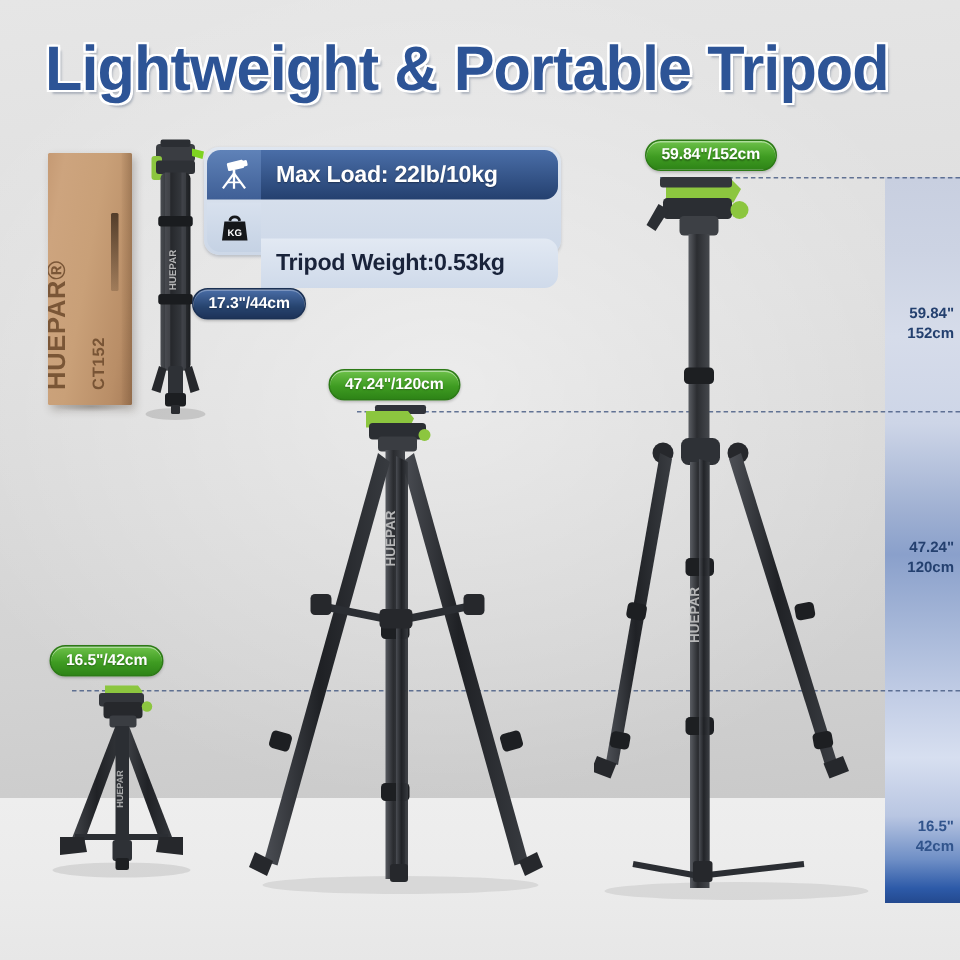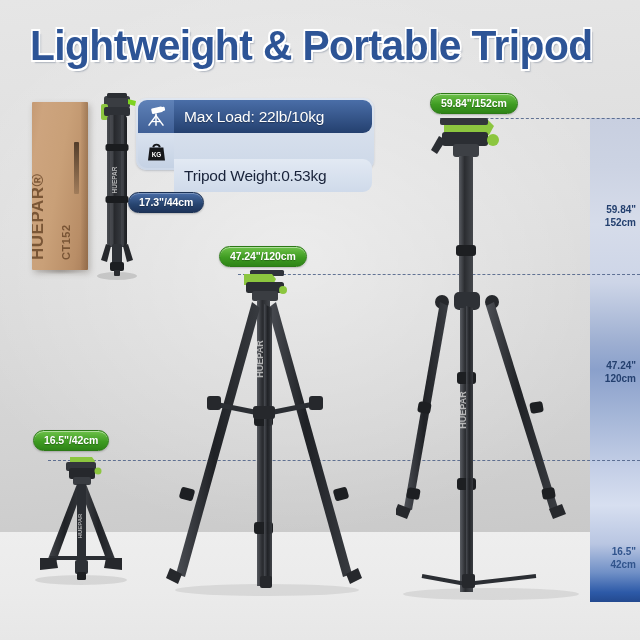--- a/index.html
+++ b/index.html
@@ -53,21 +53,21 @@
     padding:2px;
     display:flex; flex-direction:column; gap:2px;
   }
   .spec-row { display:flex; align-items:center; height:33px; }
   .spec-ico {
     width:36px; height:33px; flex:0 0 36px;
     display:flex; align-items:center; justify-content:center;
   }
   .spec-txt {
     flex:1; height:33px; display:flex; align-items:center;
-    padding-left:10px; font-size:15.5px; font-weight:400;
+    padding-left:10px; font-size:15.5px; font-weight:700;
     letter-spacing:-.2px;
   }
   .row-load { }
   .row-load .spec-ico {
     background:linear-gradient(180deg,#5f82b8 0%, #3f5f96 100%);
     border-radius:9px 0 0 0;
   }
   .row-load .spec-txt {
     background:linear-gradient(180deg,#4a6ea8 0%, #24406f 100%);
     color:#ffffff; border-radius:0 9px 9px 0;

